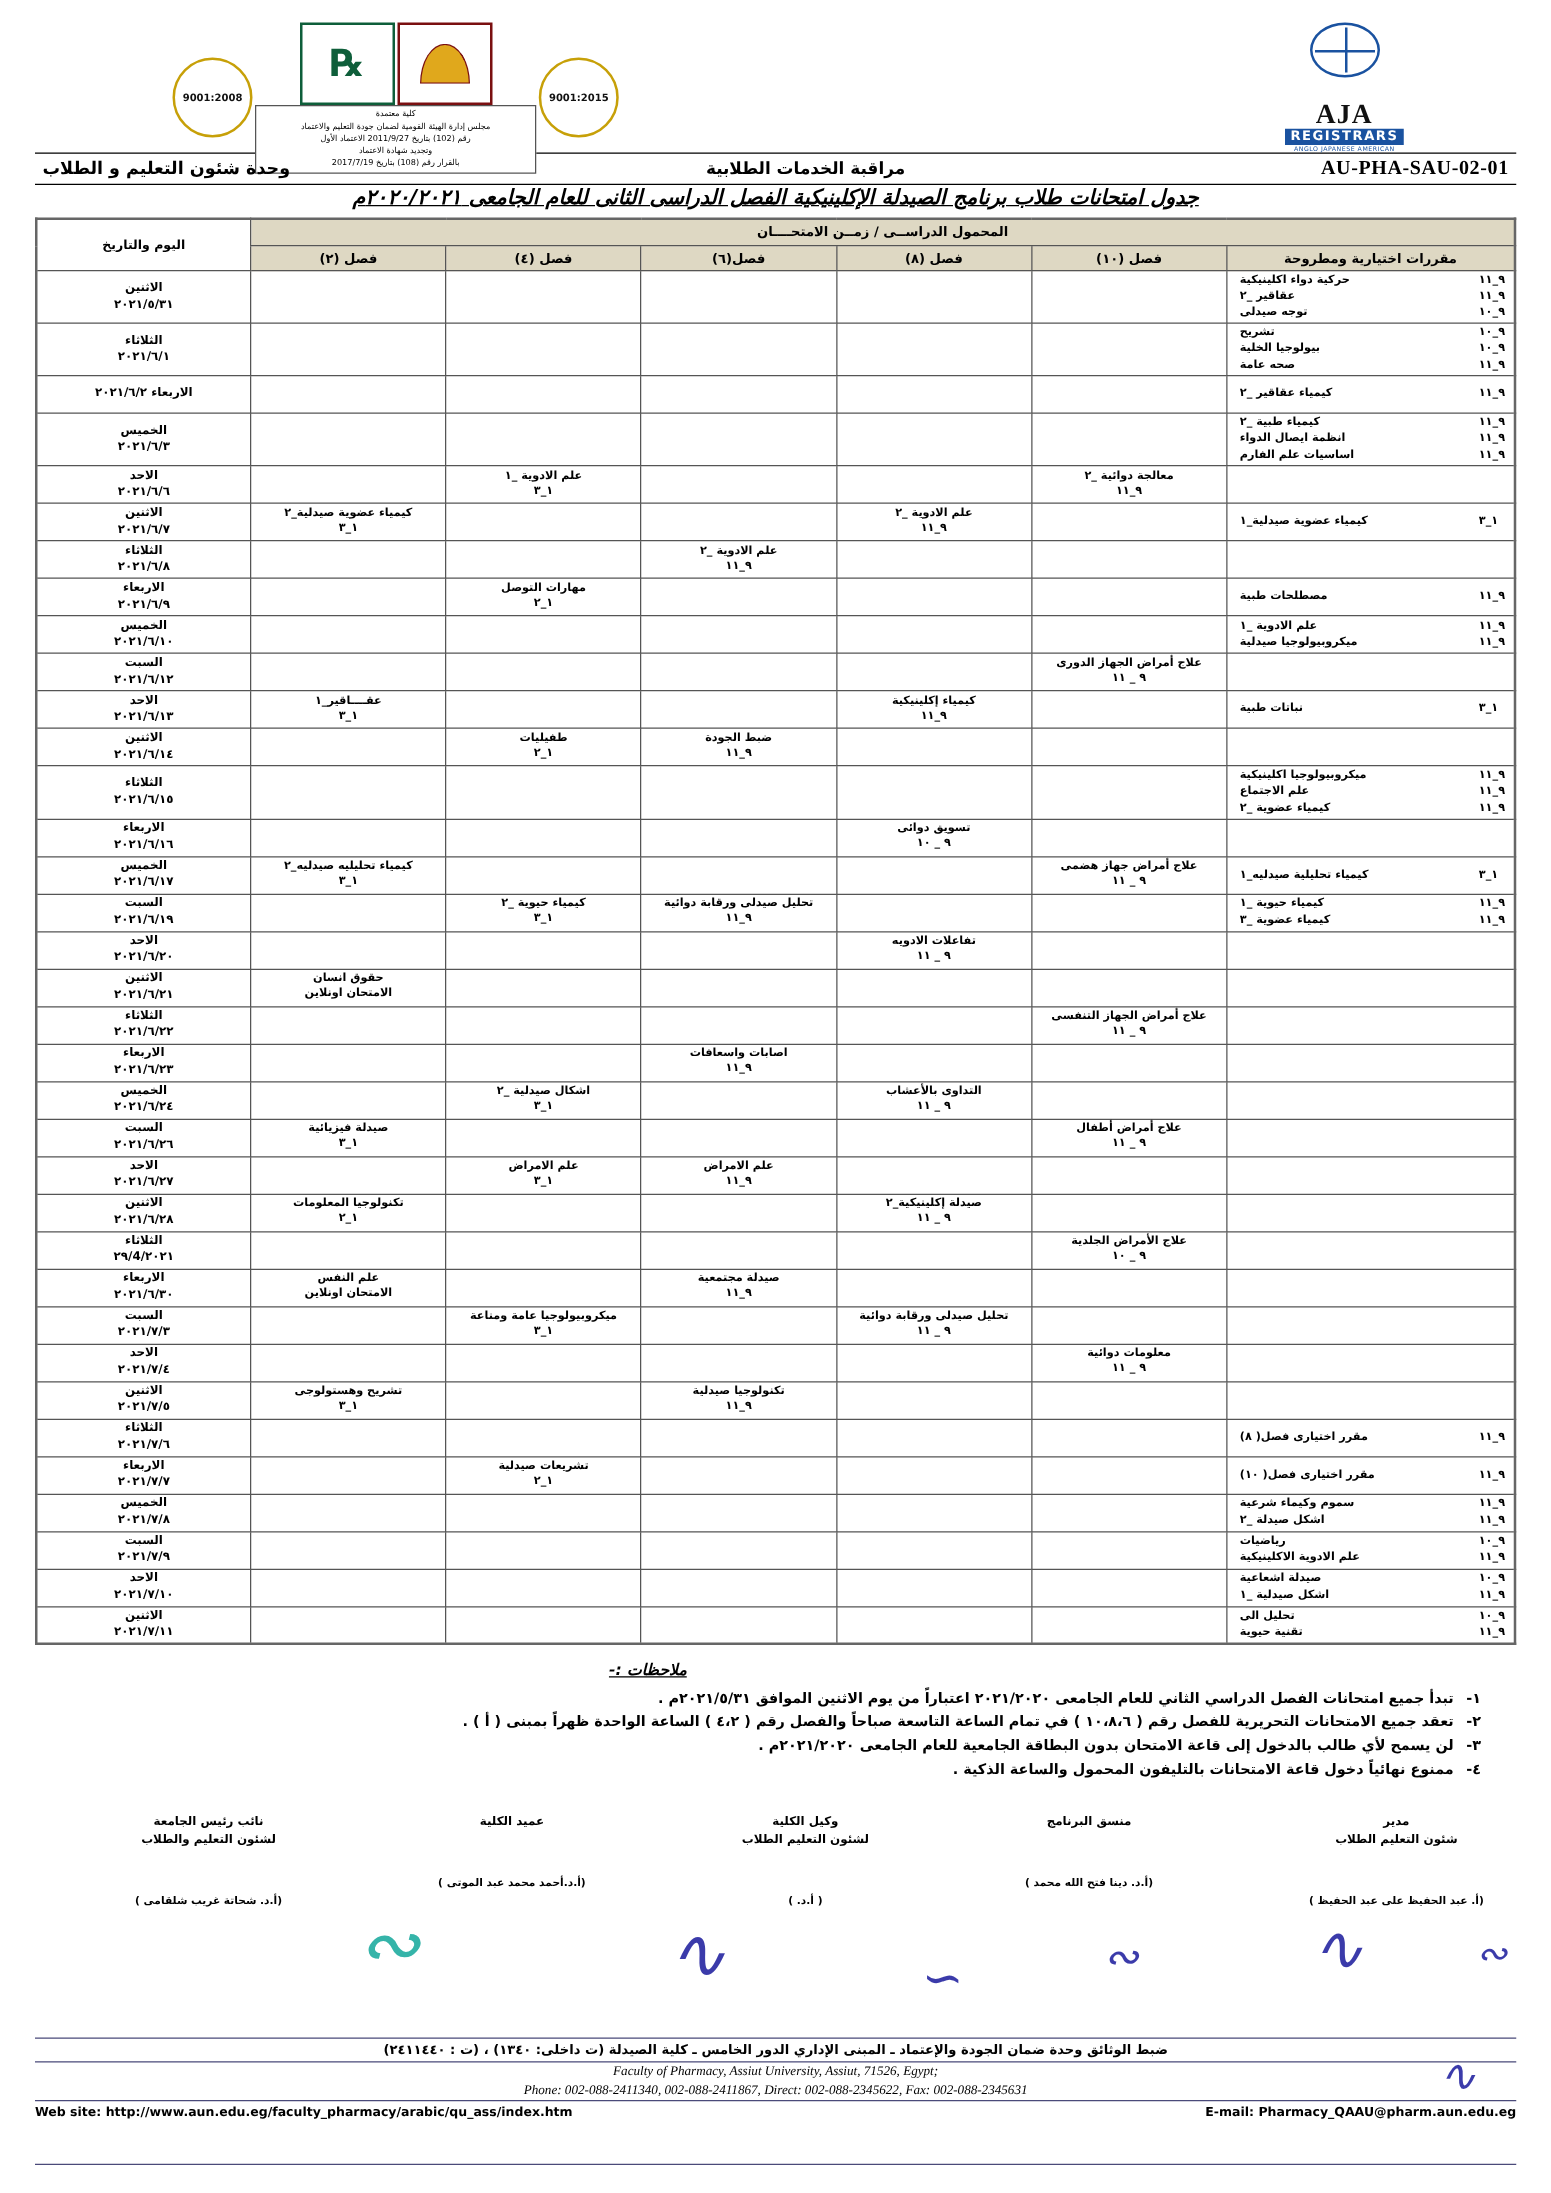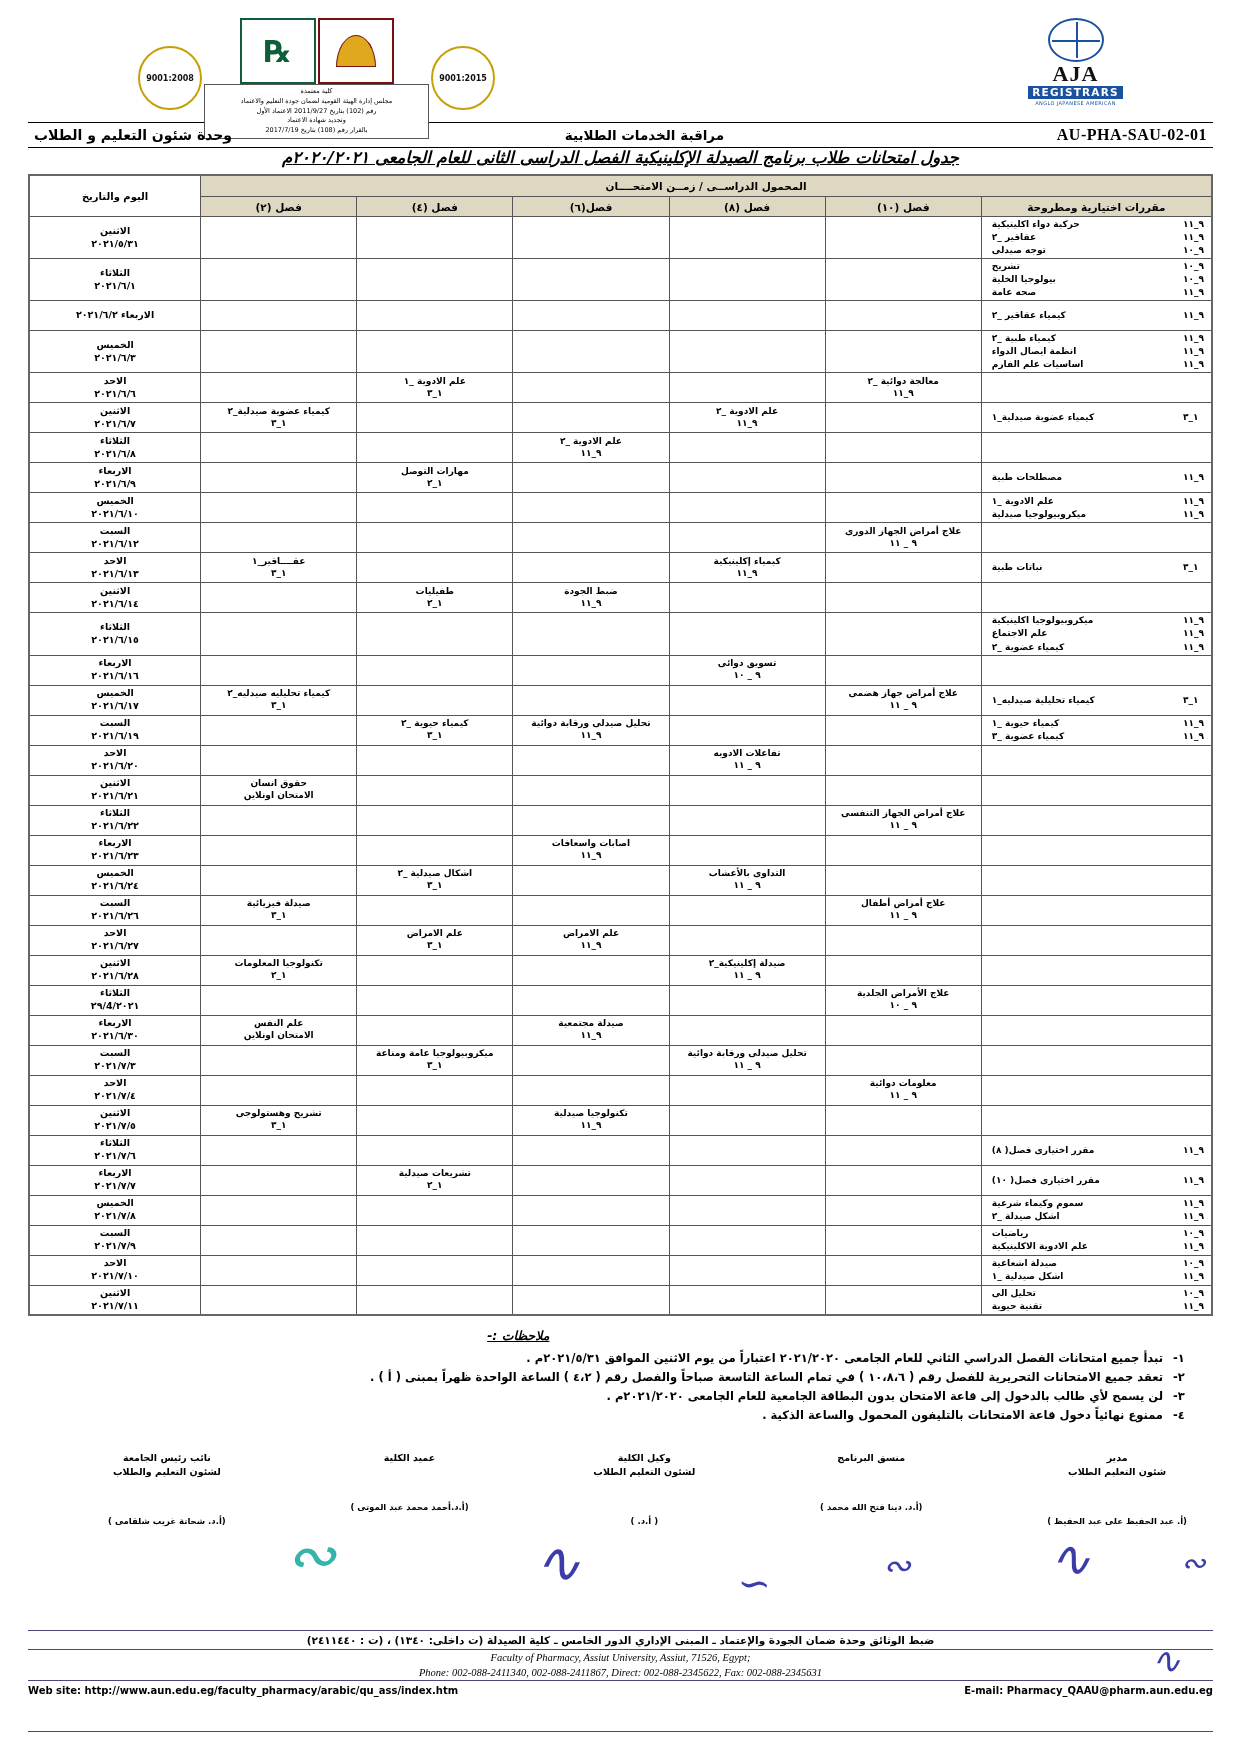--- a/index.html
+++ b/index.html
@@ -31,21 +31,21 @@
     border-radius:50%;position:relative;background:#fff;
   }
   .aja-globe:before{
     content:"";position:absolute;left:50%;top:2px;bottom:2px;width:0;
     border-left:2px solid #1a52a0;
   }
   .aja-globe:after{
     content:"";position:absolute;top:50%;left:2px;right:2px;height:0;
     border-top:2px solid #1a52a0;
   }
-  .aja-name{font-family:"Liberation Serif",serif;font-size:22px;font-weight:bold;letter-spacing:1px;color:#111;margin-top:1px;}
+  .aja-name{font-family:"Liberation Serif",serif;font-size:22px;font-weight:bold;letter-spacing:1px;color:#111;margin-top:18px;}
   .aja-band{background:#1a52a0;color:#fff;font-size:10.5px;font-weight:bold;letter-spacing:1.2px;padding:1px 0;margin-top:1px;}
   .aja-sub{font-size:5px;color:#1a52a0;letter-spacing:.4px;margin-top:2px;}
 
   .cert-block{display:flex;align-items:center;gap:2px;}
   .iso-badge{
     width:60px;height:60px;border:2px solid #c7a008;border-radius:50%;
     display:flex;align-items:center;justify-content:center;
     font-size:8px;font-weight:bold;color:#111;background:#fff;
   }
   .uni-seal{

